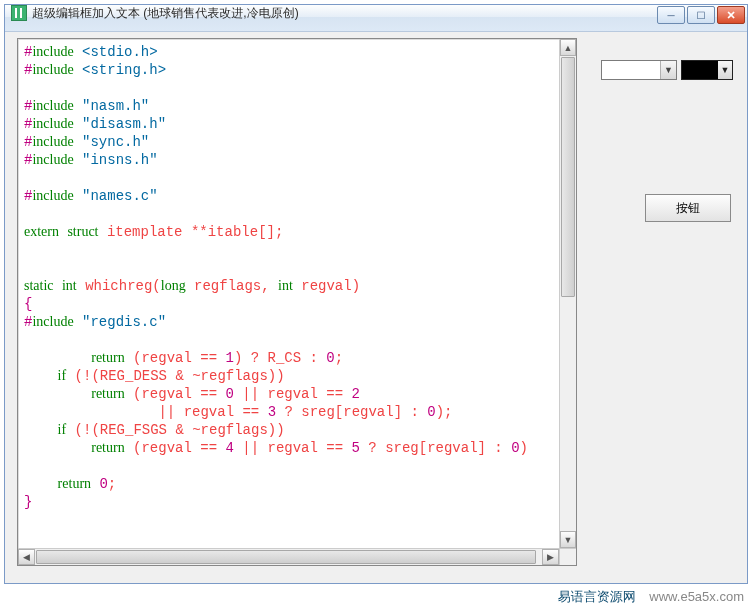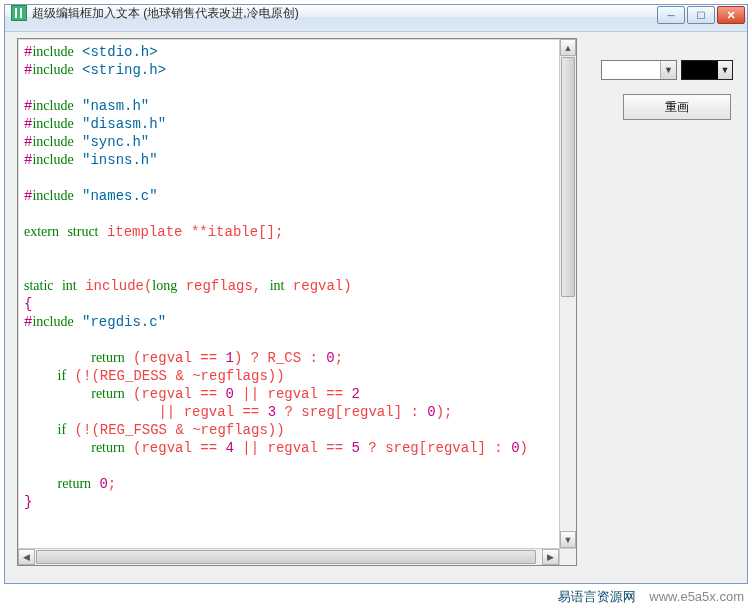--- a/index.html
+++ b/index.html
@@ -201,21 +201,21 @@
 <span class="tok-pp">#</span><span class="tok-kw">include</span><span class="tok-id"> </span><span class="tok-inc">"nasm.h"</span>
 <span class="tok-pp">#</span><span class="tok-kw">include</span><span class="tok-id"> </span><span class="tok-inc">"disasm.h"</span>
 <span class="tok-pp">#</span><span class="tok-kw">include</span><span class="tok-id"> </span><span class="tok-inc">"sync.h"</span>
 <span class="tok-pp">#</span><span class="tok-kw">include</span><span class="tok-id"> </span><span class="tok-inc">"insns.h"</span>
 
 <span class="tok-pp">#</span><span class="tok-kw">include</span><span class="tok-id"> </span><span class="tok-inc">"names.c"</span>
 
 <span class="tok-kw">extern</span><span class="tok-id"> </span><span class="tok-kw">struct</span><span class="tok-id"> itemplate **itable[];</span>
 
 
-<span class="tok-kw">static</span><span class="tok-id"> </span><span class="tok-kw">int</span><span class="tok-id"> include(</span><span class="tok-kw">long</span><span class="tok-id"> regflags, </span><span class="tok-kw">int</span><span class="tok-id"> regval)</span>
+<span class="tok-kw">static</span><span class="tok-id"> </span><span class="tok-kw">int</span><span class="tok-id"> whichreg(</span><span class="tok-kw">long</span><span class="tok-id"> regflags, </span><span class="tok-kw">int</span><span class="tok-id"> regval)</span>
 <span class="tok-brace">{</span>
 <span class="tok-pp">#</span><span class="tok-kw">include</span><span class="tok-id"> </span><span class="tok-inc">"regdis.c"</span>
 
 <span class="tok-id">        </span><span class="tok-kw">return</span><span class="tok-id"> (regval == </span><span class="tok-num">1</span><span class="tok-id">) ? R_CS : </span><span class="tok-num">0</span><span class="tok-id">;</span>
 <span class="tok-id">    </span><span class="tok-kw">if</span><span class="tok-id"> (!(REG_DESS &amp; ~regflags))</span>
 <span class="tok-id">        </span><span class="tok-kw">return</span><span class="tok-id"> (regval == </span><span class="tok-num">0</span><span class="tok-id"> || regval == </span><span class="tok-num">2</span>
 <span class="tok-id">                || regval == </span><span class="tok-num">3</span><span class="tok-id"> ? sreg[regval] : </span><span class="tok-num">0</span><span class="tok-id">);</span>
 <span class="tok-id">    </span><span class="tok-kw">if</span><span class="tok-id"> (!(REG_FSGS &amp; ~regflags))</span>
 <span class="tok-id">        </span><span class="tok-kw">return</span><span class="tok-id"> (regval == </span><span class="tok-num">4</span><span class="tok-id"> || regval == </span><span class="tok-num">5</span><span class="tok-id"> ? sreg[regval] : </span><span class="tok-num">0</span><span class="tok-id">)</span>
 
@@ -237,25 +237,27 @@
 
     <div class="side">
       <div class="row1">
         <div class="combo">
           <div class="arrow">▼</div>
         </div>
         <div class="color-pick">
           <div class="arrow">▼</div>
         </div>
       </div>
-      <div class="btn redraw">
-        <span>重画</span>
-      </div>
-    </div>
-
+    </div>
+
+    <div class="btn2-wrap">
+      <div class="btn btn2">
+        <span>按钮</span>
+      </div>
+    </div>
 
   </div>
 </div>
 
 <div class="footer">
   <span class="brand">易语言资源网</span>
   <span>www.e5a5x.com</span>
 </div>
 
 </body></html>

